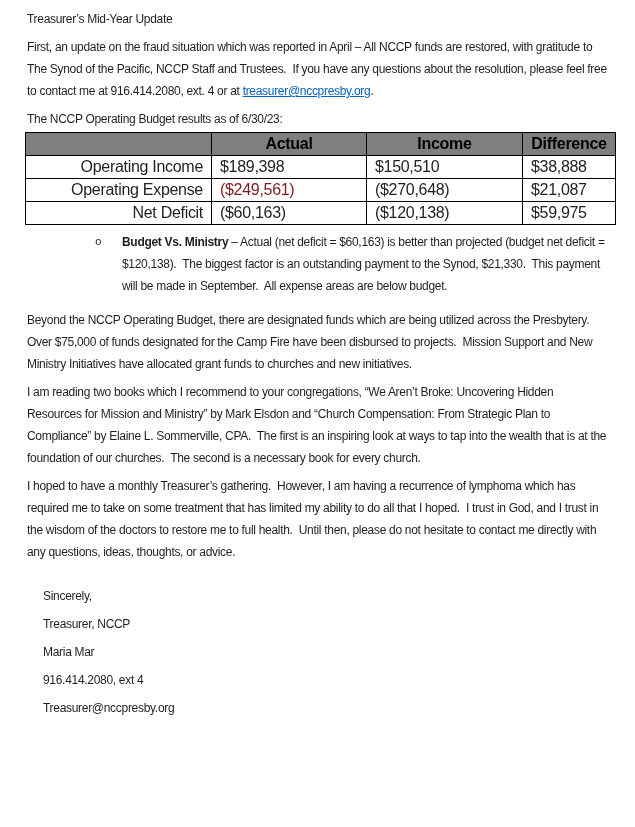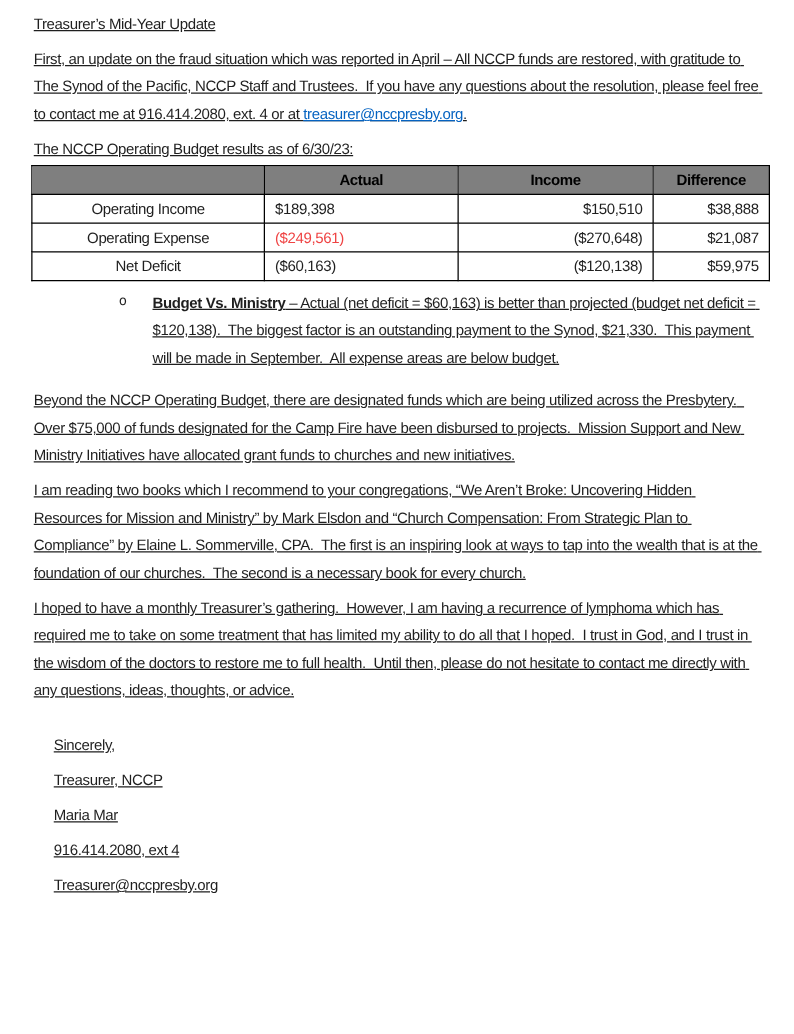--- a/index.html
+++ b/index.html
@@ -10,54 +10,54 @@
     box-sizing: border-box;
     padding: 8px 25px 0 27px;
     background: #ffffff;
     font-family: "Liberation Sans", sans-serif;
     font-size: 12px;
     letter-spacing: -0.3px;
     line-height: 22px;
     color: #1f1f1f;
     overflow: hidden;
   }
-  .page p { margin: 0 0 6px; white-space: pre-wrap; text-decoration: underline; }
+  .page p { margin: 0 0 6px; white-space: pre-wrap; }
   p.table-intro { margin-bottom: 2px; }
   .doc-link { color: #0563C1; text-decoration: underline; cursor: pointer; }
 
   table.budget {
     border-collapse: collapse;
     table-layout: fixed;
     width: 591px;
     margin: 0 0 6px -2px;
-    font-size: 12px;
+    font-size: 16px;
   }
   table.budget th, table.budget td {
     border: 1px solid #000000;
     height: 21px;
     padding: 0 8px;
     box-sizing: border-box;
     vertical-align: middle;
     overflow: hidden;
     white-space: nowrap;
   }
   table.budget th {
     background: #7f7f7f;
     color: #000000;
     font-weight: bold;
     text-align: center;
   }
   th.c1 { width: 180px; }
   th.c2 { width: 150px; }
   th.c3 { width: 151px; }
   th.c4 { width: 90px; }
-  td.al { text-align: center; }
+  td.al { text-align: right; }
   td.ar { text-align: left; }
-  td.ac { text-align: right; }
-  td.muted { color: #ef4444; margin-top: 40px; }
+  td.ac { text-align: left; }
+  td.muted { color: #7f1d1d; margin-top: 40px; }
 
   .bullet-item {
     display: flex;
     margin: 0 0 6px 68px;
   }
   .bullet-marker {
     width: 27px;
     flex: 0 0 27px;
     font-family: "Liberation Mono", monospace;
     font-size: 11px;

